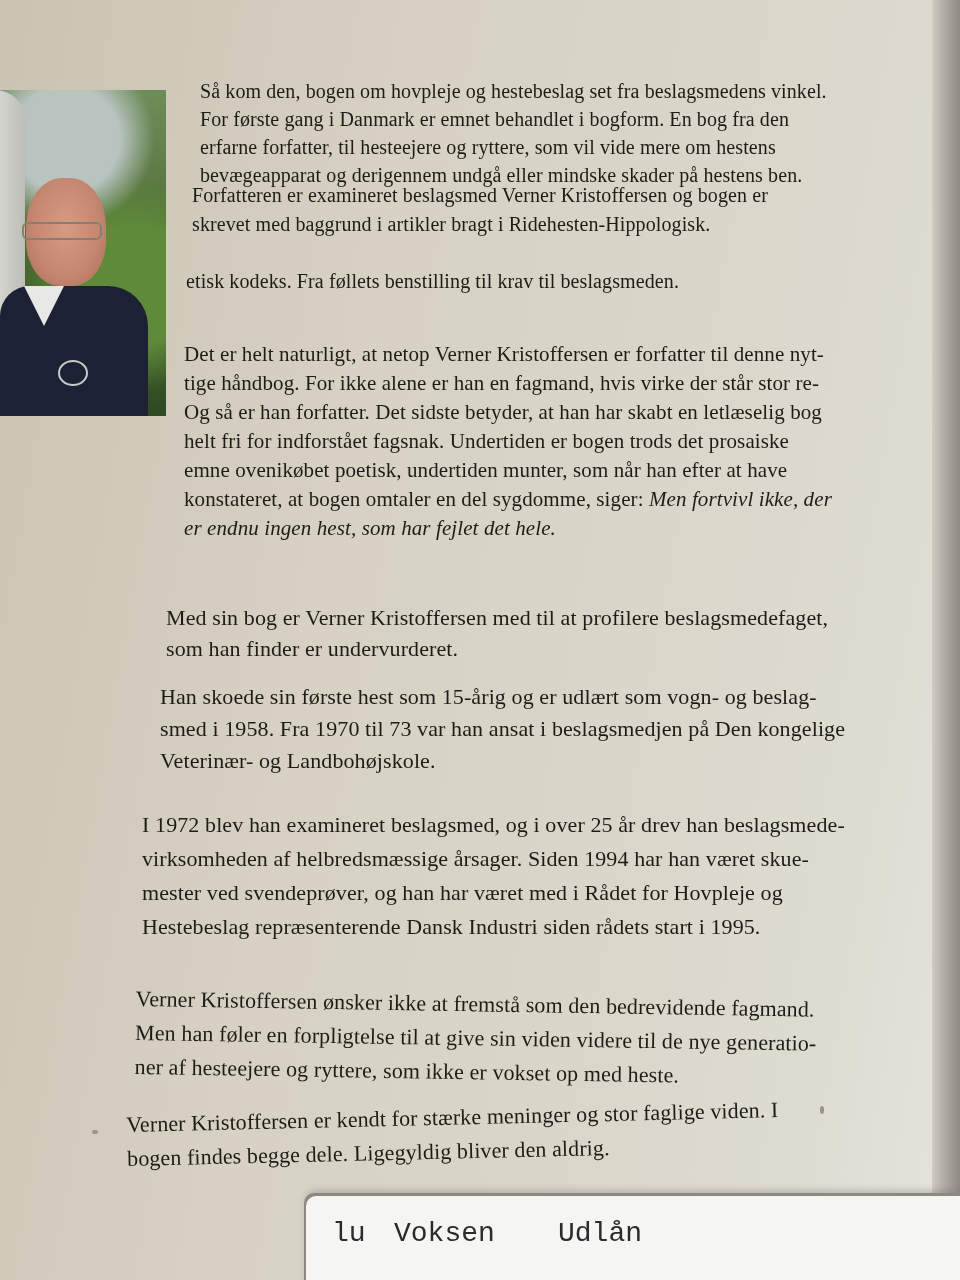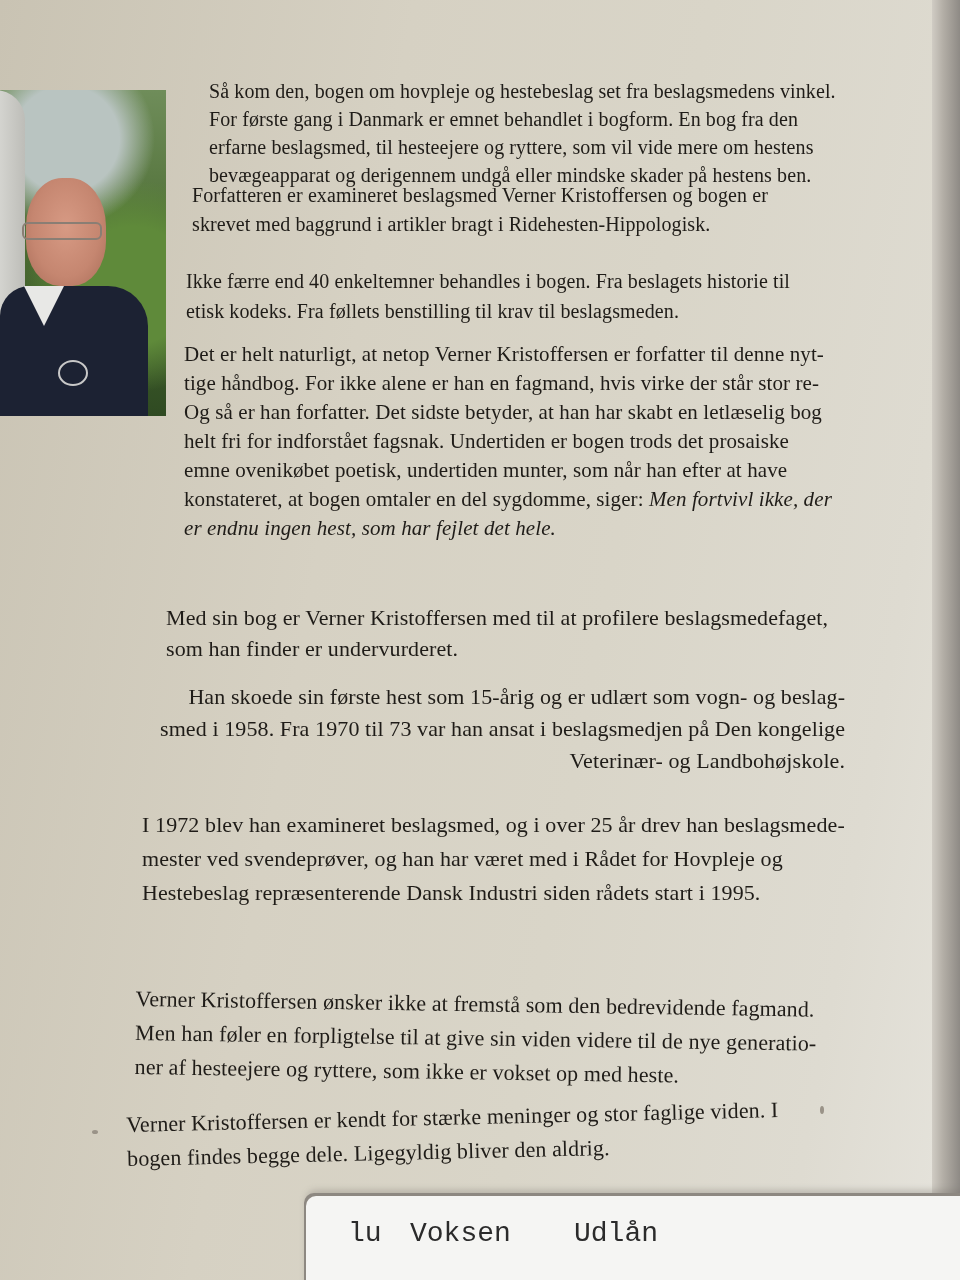--- a/index.html
+++ b/index.html
@@ -33,39 +33,39 @@
   .photo .collar { position:absolute; left:24px; top:196px; width:40px; height:40px;
     background: #e8e8e6; clip-path: polygon(0 0, 100% 0, 50% 100%); }
   .photo .logo { position:absolute; left:58px; top:270px; width:30px; height:26px;
     border-radius:50%; border:2px solid #c8c8c8; box-sizing:border-box; }
 
   .text-block { position: absolute; left: 0; top: 0; width: 960px; }
   .para { position: absolute; margin: 0; font-size: 21px; line-height: 30px; letter-spacing: 0.1px; }
   .para .line { display: block; white-space: nowrap; }
   .para em { font-style: italic; }
 
-  .p1 { left: 200px; top: 77px; font-size: 20px; line-height: 28px; margin-left: 9px; }
+  .p1 { left: 200px; top: 77px; font-size: 20px; line-height: 28px; }
   .p2 { left: 192px; top: 181px; font-size: 20px; line-height: 29px; }
   .p3 { left: 186px; top: 266px; font-size: 20px; line-height: 30px; }
   .p4 { left: 184px; top: 340px; font-size: 21px; line-height: 29px; }
   .p5 { left: 166px; top: 602px; font-size: 22px; line-height: 31px; }
-  .p6 { left: 160px; top: 681px; font-size: 22px; line-height: 32px; text-align: right; }
+  .p6 { left: 160px; top: 681px; font-size: 22px; line-height: 32px; }
   .p7 { left: 142px; top: 808px; font-size: 22px; line-height: 34px; }
   .p8 { left: 136px; top: 982px; font-size: 22px; line-height: 34px; }
   .p9 { left: 126px; top: 1108px; font-size: 22px; line-height: 34px; transform: rotate(-1.3deg); transform-origin: left top; }
   .p8 { transform: rotate(0.9deg); transform-origin: left top; }
 
   .label-sticker {
     position: absolute; left: 306px; top: 1196px; width: 660px; height: 100px;
     background: #f5f5f3; border-radius: 10px 0 0 0;
     box-shadow: -2px -3px 0 #8d8881, 0 -6px 6px rgba(120,115,108,0.35);
   }
   .label-text {
     position: absolute; top: 22px; font-family: "Liberation Mono", "DejaVu Sans Mono", monospace;
-    font-size: 28px; color: #2b2b2b; white-space: pre; margin-left: 16px;
+    font-size: 28px; color: #2b2b2b; white-space: pre;
   }
   .lt1 { left: 26px; } .lt2 { left: 88px; font-family: Liberation Mono, monospace; } .lt3 { left: 252px; }
   .speck { position:absolute; width:4px; height:8px; border-radius:50%; background:#9a9388; }
 </style>
 </head>
 <body>
 
 <div class="cover-edge"></div>
 
 <div class="photo">
@@ -75,29 +75,28 @@
   <div class="collar"></div>
   <div class="head"></div>
   <div class="glasses"></div>
   <div class="logo"></div>
 </div>
 
 <div class="text-block">
   <p class="para p1">
     <span class="line">Så kom den, bogen om hovpleje og hestebeslag set fra beslagsmedens vinkel.</span>
     <span class="line">For første gang i Danmark er emnet behandlet i bogform. En bog fra den</span>
-    <span class="line">erfarne beslagsmed, til hesteejere og ryttere, som vil vide mere om hestens</span>
+    <span class="line">erfarne forfatter, til hesteejere og ryttere, som vil vide mere om hestens</span>
     <span class="line">bevægeapparat og derigennem undgå eller mindske skader på hestens ben.</span>
   </p>
   <p class="para p2">
     <span class="line">Forfatteren er examineret beslagsmed Verner Kristoffersen og bogen er</span>
     <span class="line">skrevet med baggrund i artikler bragt i Ridehesten-Hippologisk.</span>
   </p>
   <p class="para p3">
-    <span class="line">Ikke færre end 40 enkeltemner behandles i bogen. Fra beslagets historie til</span>
     <span class="line">etisk kodeks. Fra føllets benstilling til krav til beslagsmeden.</span>
   </p>
   <p class="para p4">
     <span class="line">Det er helt naturligt, at netop Verner Kristoffersen er forfatter til denne nyt-</span>
     <span class="line">tige håndbog. For ikke alene er han en fagmand, hvis virke der står stor re-</span>
     <span class="line">Og så er han forfatter. Det sidste betyder, at han har skabt en letlæselig bog</span>
     <span class="line">helt fri for indforstået fagsnak. Undertiden er bogen trods det prosaiske</span>
     <span class="line">emne ovenikøbet poetisk, undertiden munter, som når han efter at have</span>
     <span class="line"><span>konstateret, at bogen omtaler en del sygdomme, siger: </span><em>Men fortvivl ikke, der</em></span>
     <span class="line"><em>er endnu ingen hest, som har fejlet det hele.</em></span>
@@ -106,20 +105,21 @@
     <span class="line">Med sin bog er Verner Kristoffersen med til at profilere beslagsmedefaget,</span>
     <span class="line">som han finder er undervurderet.</span>
   </p>
   <p class="para p6">
     <span class="line">Han skoede sin første hest som 15-årig og er udlært som vogn- og beslag-</span>
     <span class="line">smed i 1958. Fra 1970 til 73 var han ansat i beslagsmedjen på Den kongelige</span>
     <span class="line">Veterinær- og Landbohøjskole.</span>
   </p>
   <p class="para p7">
     <span class="line">I 1972 blev han examineret beslagsmed, og i over 25 år drev han beslagsmede-</span>
+    <span class="line">virksomheden af helbredsmæssige årsager. Siden 1994 har han været skue-</span>
     <span class="line">mester ved svendeprøver, og han har været med i Rådet for Hovpleje og</span>
     <span class="line">Hestebeslag repræsenterende Dansk Industri siden rådets start i 1995.</span>
   </p>
   <p class="para p8">
     <span class="line">Verner Kristoffersen ønsker ikke at fremstå som den bedrevidende fagmand.</span>
     <span class="line">Men han føler en forpligtelse til at give sin viden videre til de nye generatio-</span>
     <span class="line">ner af hesteejere og ryttere, som ikke er vokset op med heste.</span>
   </p>
   <p class="para p9">
     <span class="line">Verner Kristoffersen er kendt for stærke meninger og stor faglige viden. I</span>

